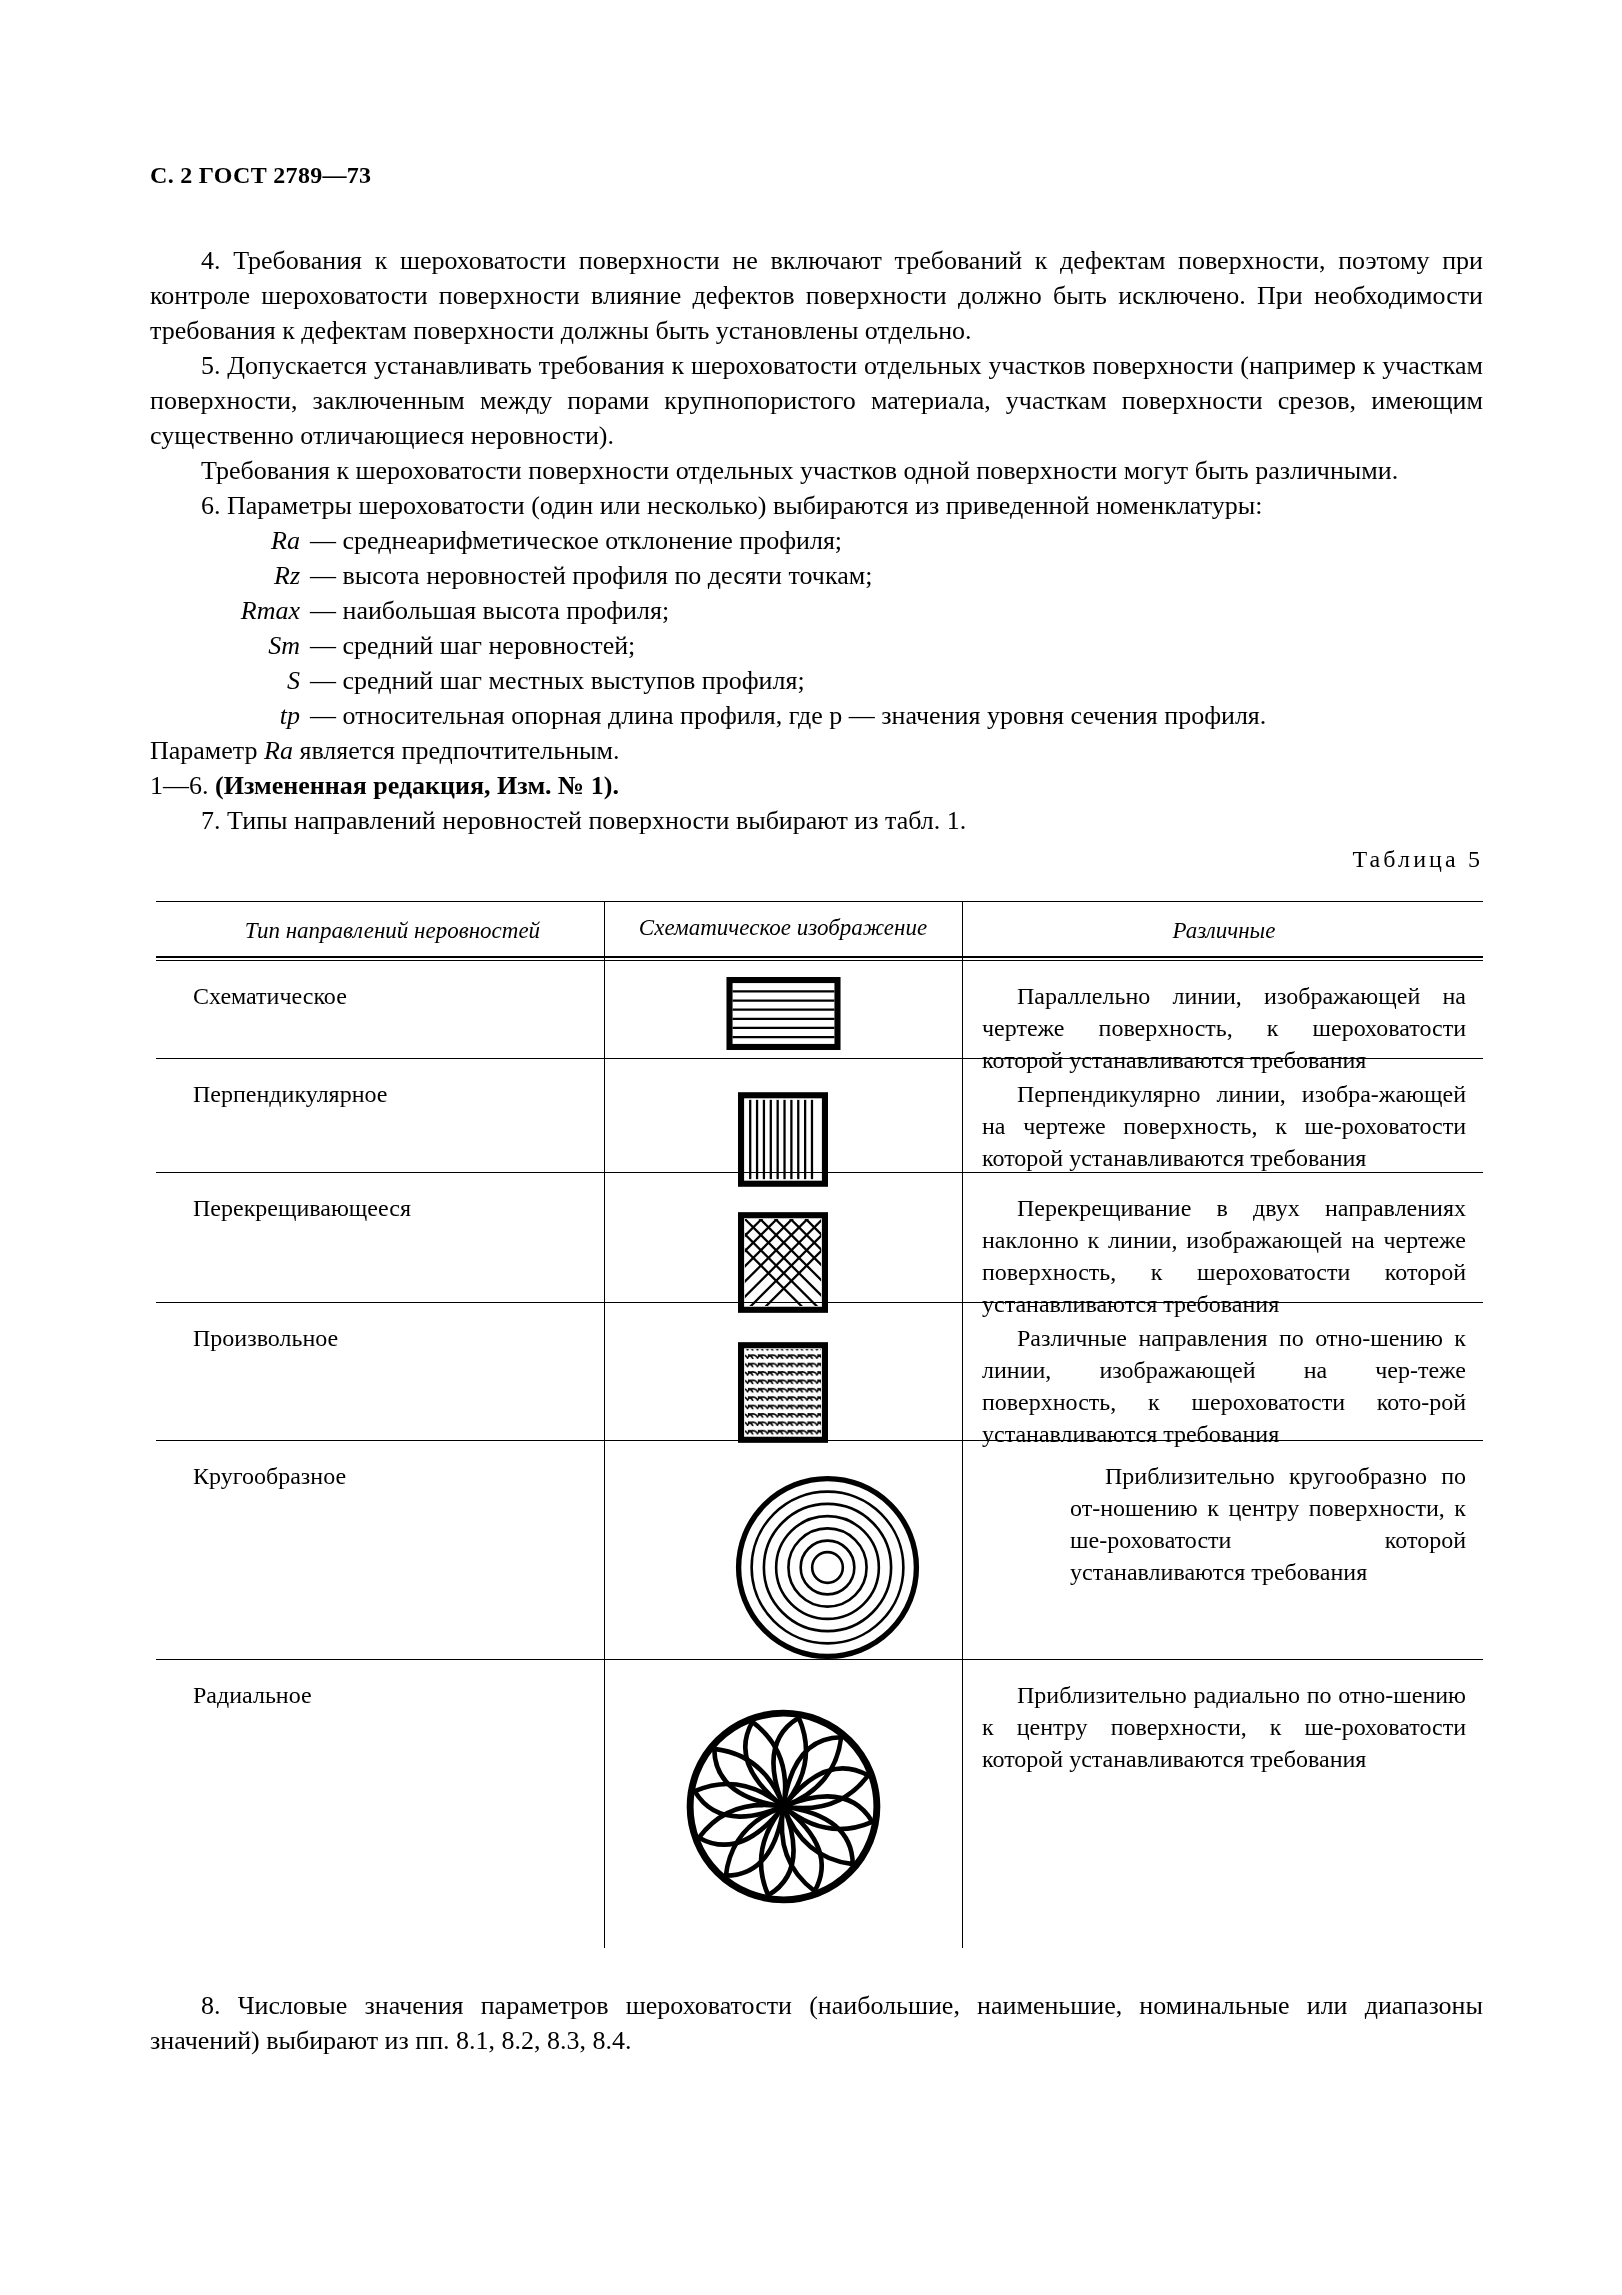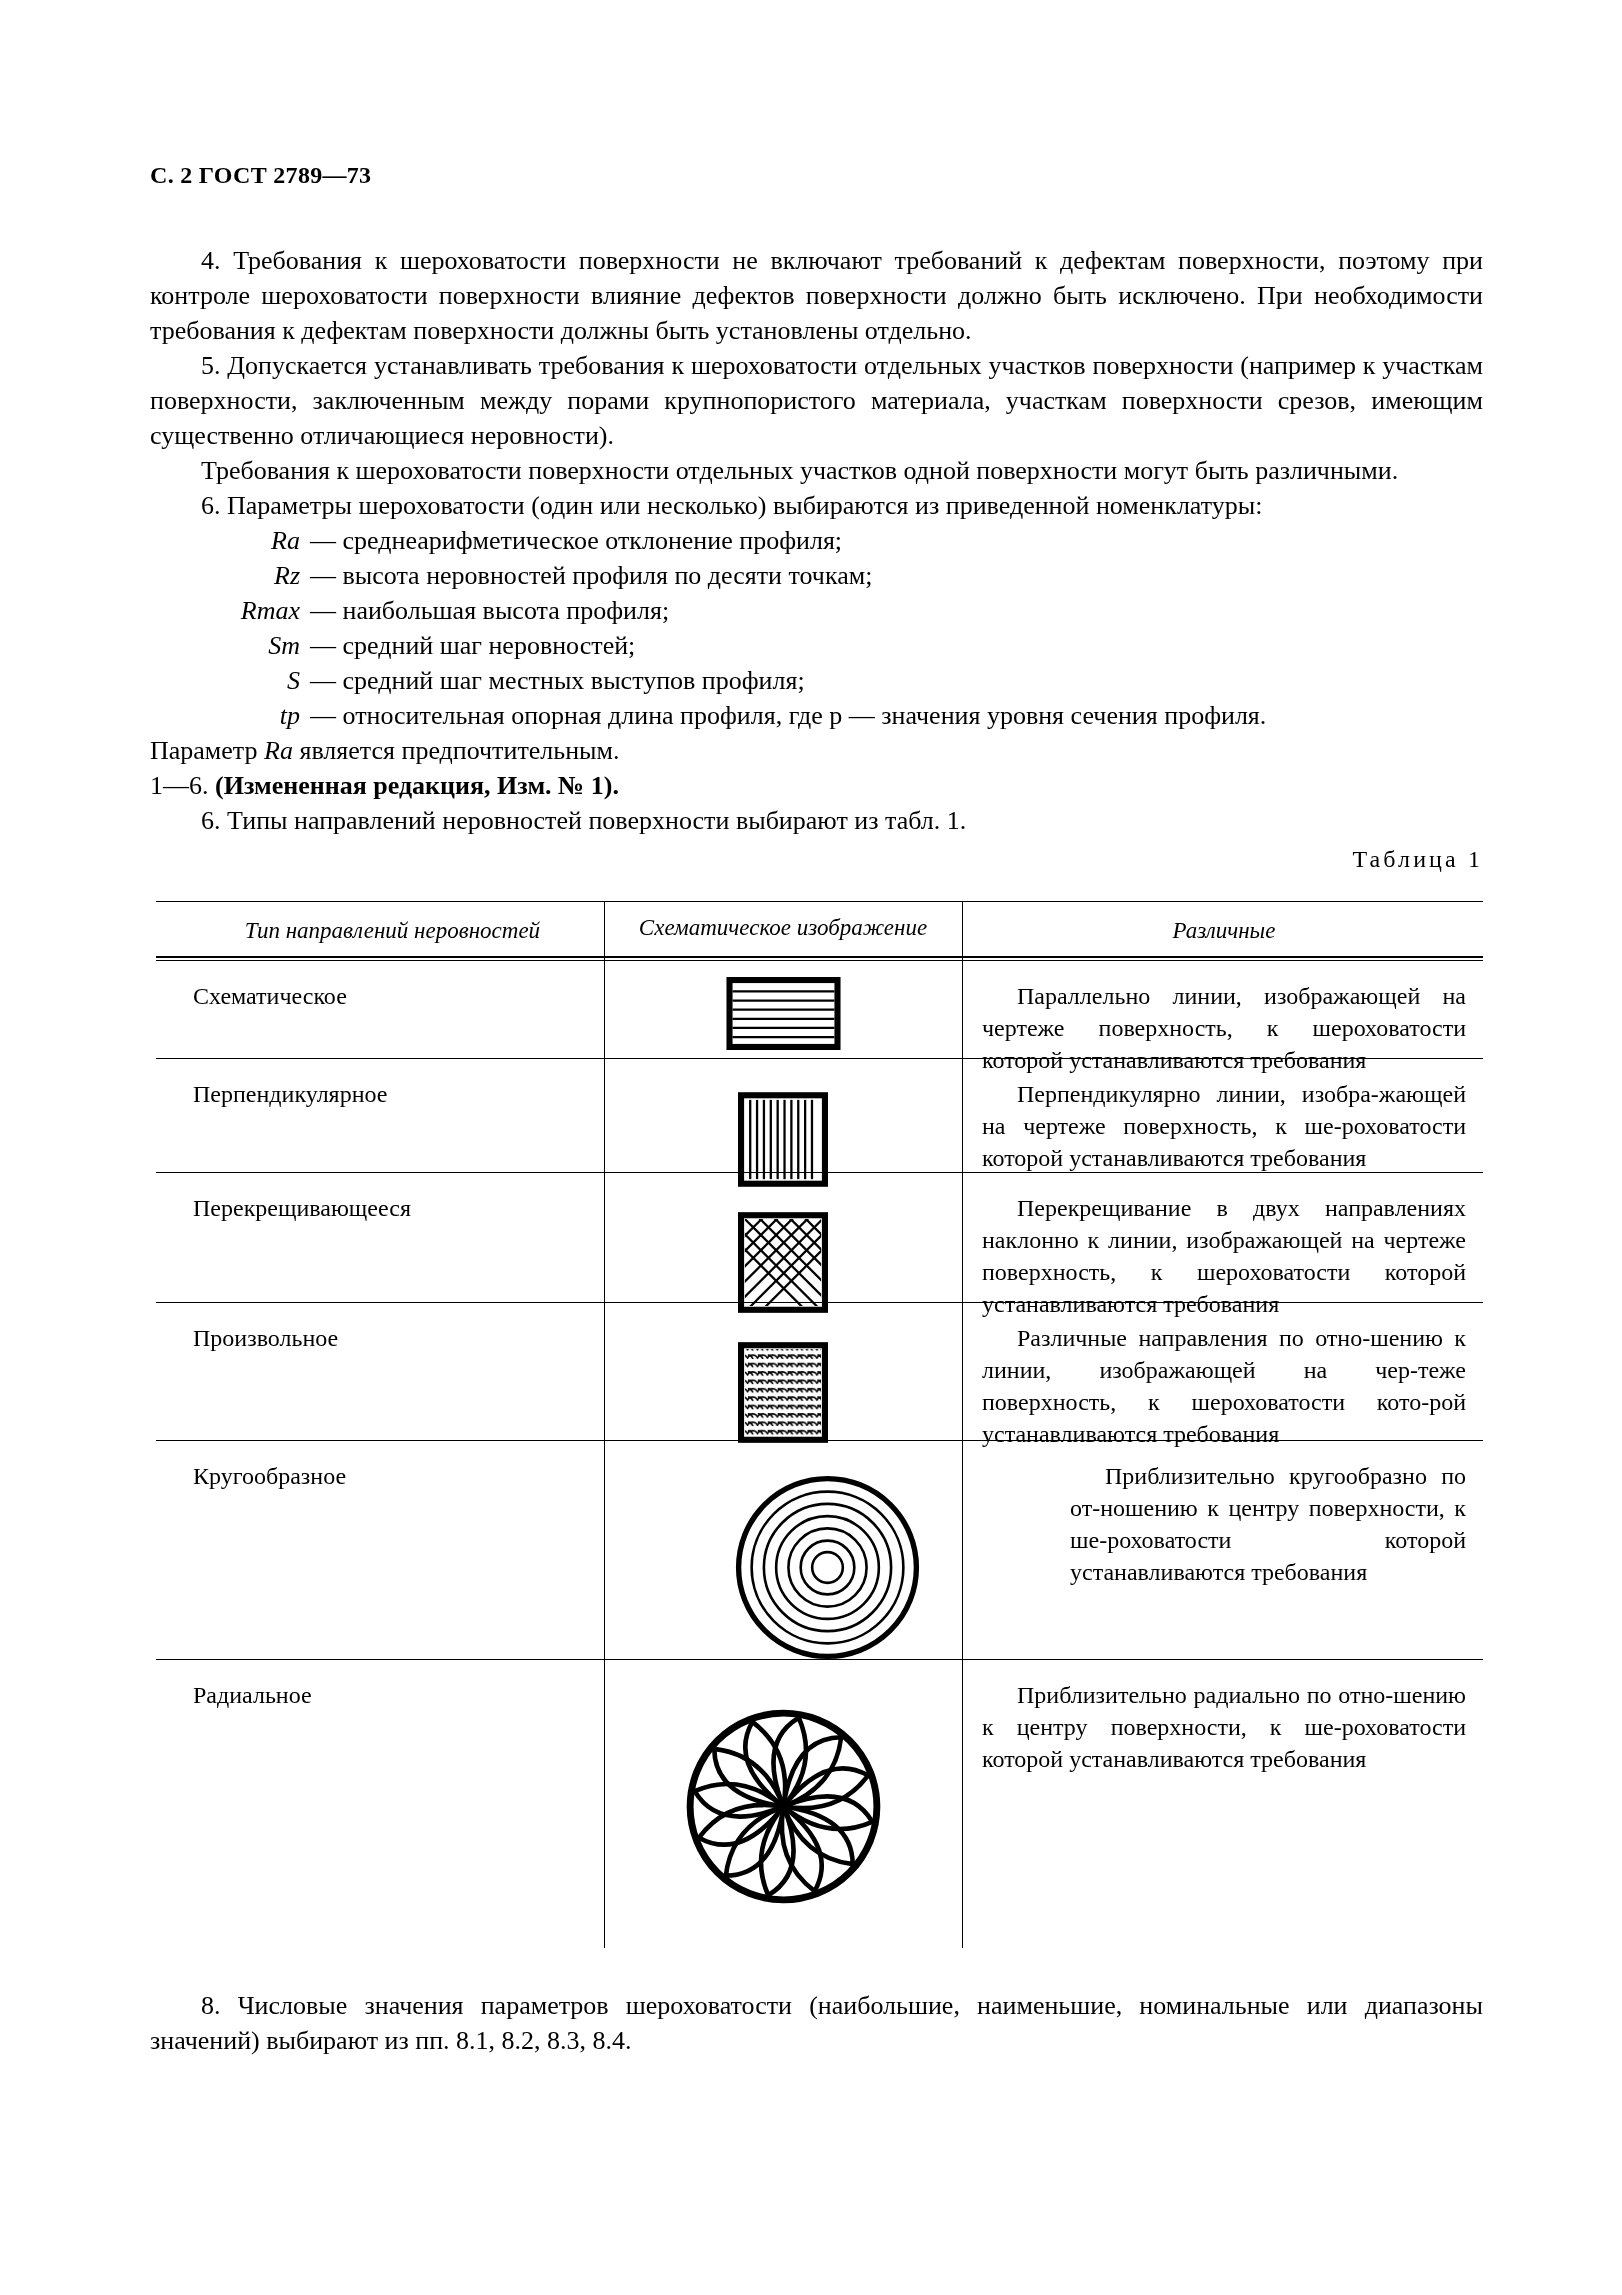--- a/index.html
+++ b/index.html
@@ -205,24 +205,24 @@
       <div class="param-row">
         <span class="param-sym">tp</span>
         <span class="param-def"><span>—</span> <span>относительная опорная длина профиля, где p — значения уровня сечения профиля.</span></span>
       </div>
     </div>
 
     <p class="tx noind"><span>Параметр </span><span class="ital">Ra</span><span> является предпочтительным.</span></p>
 
     <p class="tx noind"><span>1—6. </span><span class="bold">(Измененная редакция, Изм. № 1).</span></p>
 
-    <p class="tx">6.  Типы направлений неровностей поверхности выбирают из табл. 1.</p>
+    <p class="tx">7.  Типы направлений неровностей поверхности выбирают из табл. 1.</p>
   </div>
 
-  <div class="tbl-caption">Таблица 1</div>
+  <div class="tbl-caption">Таблица 5</div>
 
   <div class="tbl">
     <div class="tbl-inner">
 
       <div class="rowline" style="top:0px;"></div>
       <div class="rowline thick" style="top:55px;"></div>
       <div class="rowline" style="top:59px;"></div>
       <div class="rowline" style="top:157px;"></div>
       <div class="rowline" style="top:271px;"></div>
       <div class="rowline" style="top:401px;"></div>

